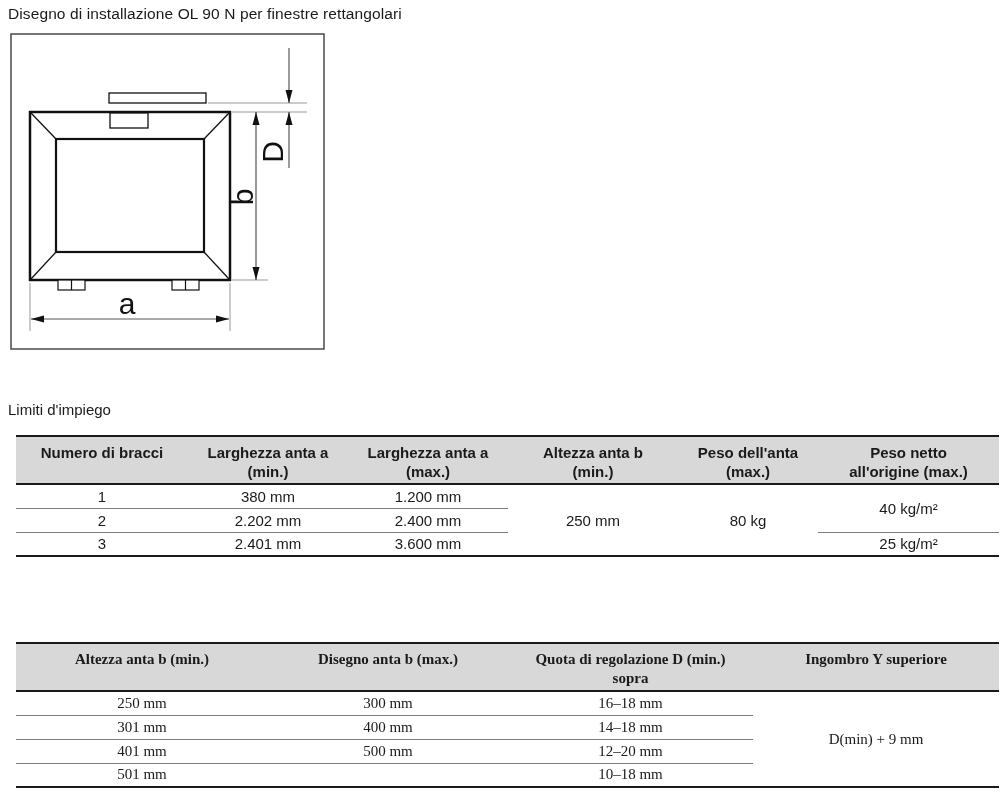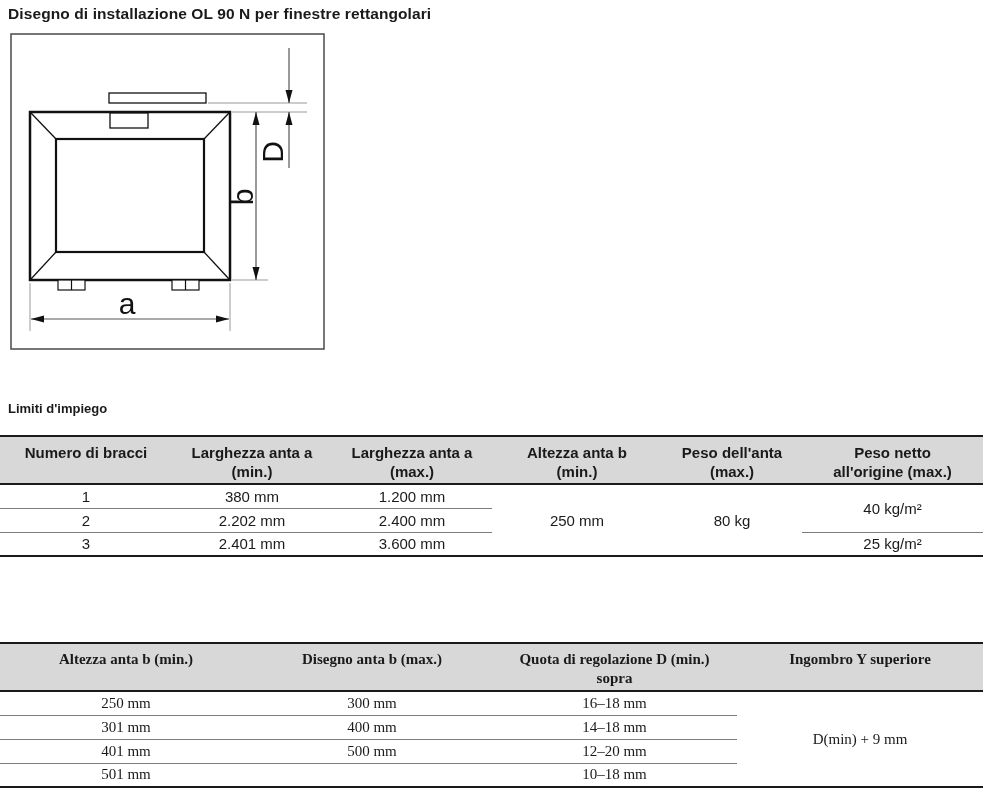--- a/index.html
+++ b/index.html
@@ -1,27 +1,27 @@
 <!DOCTYPE html>
 <html><head>
 <meta charset="utf-8">
 <style>
   * { margin:0; padding:0; box-sizing:border-box; }
   html,body { background:#ffffff; }
   body { font-family:"Liberation Sans", sans-serif; color:#1a1a1a; }
   .page { position:relative; width:1000px; height:801px; background:#fff; overflow:hidden; }
 
-  .doc-title { position:absolute; left:8px; top:5px; font-size:15.5px; font-weight:bold; letter-spacing:0.1px; }
-  .section-heading { position:absolute; left:8px; font-size:13px; font-weight:bold; }
+  .doc-title { position:absolute; left:8px; top:5px; font-size:15.5px; font-weight:normal; letter-spacing:0.1px; }
+  .section-heading { position:absolute; left:8px; font-size:15px; font-weight:normal; }
   .h-limiti { top:401px; }
   .h-quote  { top:603px; }
 
   .diagram { position:absolute; left:0; top:0; }
 
-  .data-table { position:absolute; left:0; width:983px; border-collapse:collapse; table-layout:fixed;
+  .data-table { position:absolute; left:16px; width:983px; border-collapse:collapse; table-layout:fixed;
                 border-top:2.5px solid #1a1a1a; border-bottom:2.5px solid #1a1a1a; }
   .t-limiti { top:435px; }
   .t-quote  { top:642px;font-family:Liberation Serif, serif; }
 
   .data-table thead th { background:#d8d8d8; border-bottom:2.5px solid #1a1a1a;
                          font-size:15px; font-weight:bold; line-height:19px;
                          text-align:center; vertical-align:top; padding:6px 4px 2px; }
   .data-table thead .h1, .data-table thead .h2 { display:block; }
   .data-table tbody td { font-size:15px; text-align:center; vertical-align:middle;
                          height:24px; padding:0 4px; }

